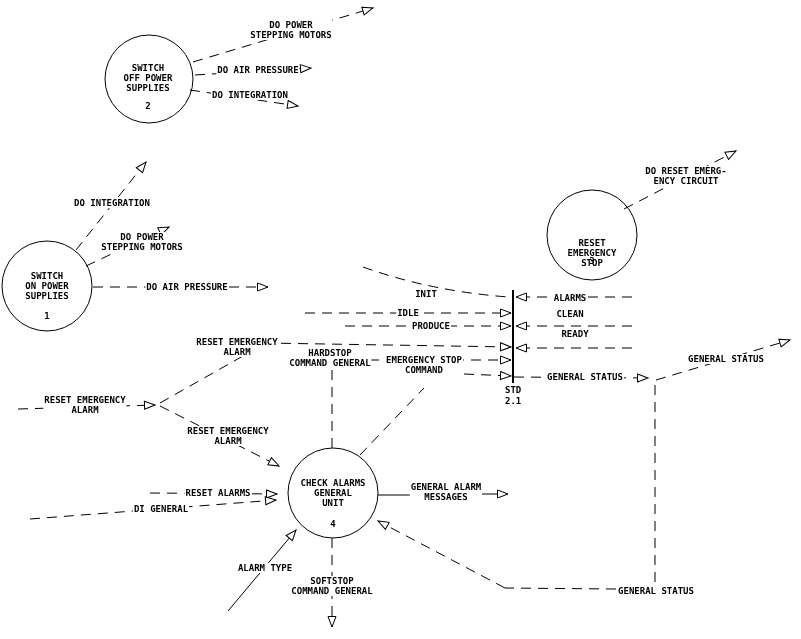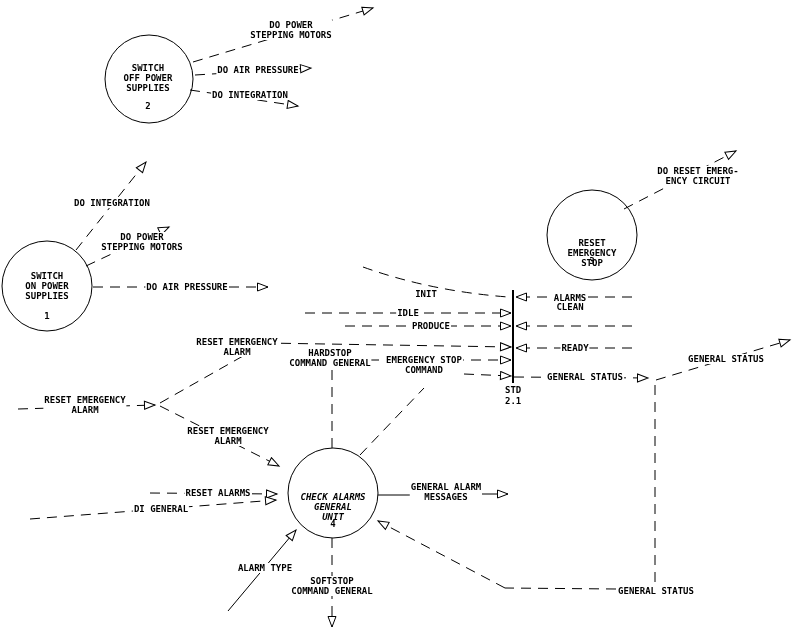--- a/index.html
+++ b/index.html
@@ -86,53 +86,53 @@
 SUPPLIES</div>
 <div class="lbl nobg" style="left:148px;top:101px;">2</div>
 <div class="lbl nobg" style="left:47px;top:271px;">SWITCH
 ON POWER
 SUPPLIES</div>
 <div class="lbl nobg" style="left:47px;top:311px;">1</div>
 <div class="lbl nobg" style="left:592px;top:220px;margin-top:18px;">RESET
 EMERGENCY
 STOP</div>
 <div class="lbl nobg" style="left:592px;top:256px;">3</div>
-<div class="lbl nobg" style="left:333px;top:492px;font-style:italic;">CHECK ALARMS
+<div class="lbl nobg" style="left:333px;top:478px;">CHECK ALARMS
 GENERAL
 UNIT</div>
 <div class="lbl nobg" style="left:333px;top:519px;">4</div>
 
 <div class="lbl lbl-left" style="left:504px;top:385px;">STD</div>
 <div class="lbl lbl-left" style="left:504px;top:396px;">2.1</div>
 
 <div class="lbl" style="left:291px;top:20px;">DO POWER
 STEPPING MOTORS</div>
 <div class="lbl" style="left:258px;top:65px;">DO AIR PRESSURE</div>
 <div class="lbl" style="left:250px;top:90px;">DO INTEGRATION</div>
 
 <div class="lbl" style="left:112px;top:198px;">DO INTEGRATION</div>
 <div class="lbl" style="left:142px;top:232px;">DO POWER
 STEPPING MOTORS</div>
 <div class="lbl" style="left:187px;top:282px;">DO AIR PRESSURE</div>
 
-<div class="lbl" style="left:686px;top:166px;margin-left:12px;">DO RESET EMERG-
+<div class="lbl" style="left:686px;top:166px;">DO RESET EMERG-
 ENCY CIRCUIT</div>
 
 <div class="lbl" style="left:426px;top:289px;">INIT</div>
 <div class="lbl" style="left:408px;top:308px;">IDLE</div>
 <div class="lbl" style="left:431px;top:321px;">PRODUCE</div>
 <div class="lbl" style="left:237px;top:337px;">RESET EMERGENCY
 ALARM</div>
 <div class="lbl" style="left:330px;top:348px;">HARDSTOP
 COMMAND GENERAL</div>
 <div class="lbl" style="left:424px;top:355px;">EMERGENCY STOP
 COMMAND</div>
 <div class="lbl" style="left:570px;top:293px;">ALARMS</div>
-<div class="lbl" style="left:570px;top:302px;text-align:right;">CLEAN</div>
-<div class="lbl" style="left:575px;top:343px;">READY</div>
+<div class="lbl" style="left:570px;top:309px;text-align:right;">CLEAN</div>
+<div class="lbl" style="left:575px;top:329px;">READY</div>
 <div class="lbl" style="left:585px;top:372px;">GENERAL STATUS</div>
 <div class="lbl" style="left:726px;top:354px;">GENERAL STATUS</div>
 <div class="lbl" style="left:656px;top:586px;">GENERAL STATUS</div>
 
 <div class="lbl" style="left:85px;top:395px;">RESET EMERGENCY
 ALARM</div>
 <div class="lbl" style="left:228px;top:426px;">RESET EMERGENCY
 ALARM</div>
 <div class="lbl" style="left:218px;top:488px;">RESET ALARMS</div>
 <div class="lbl" style="left:161px;top:504px;">DI GENERAL</div>

